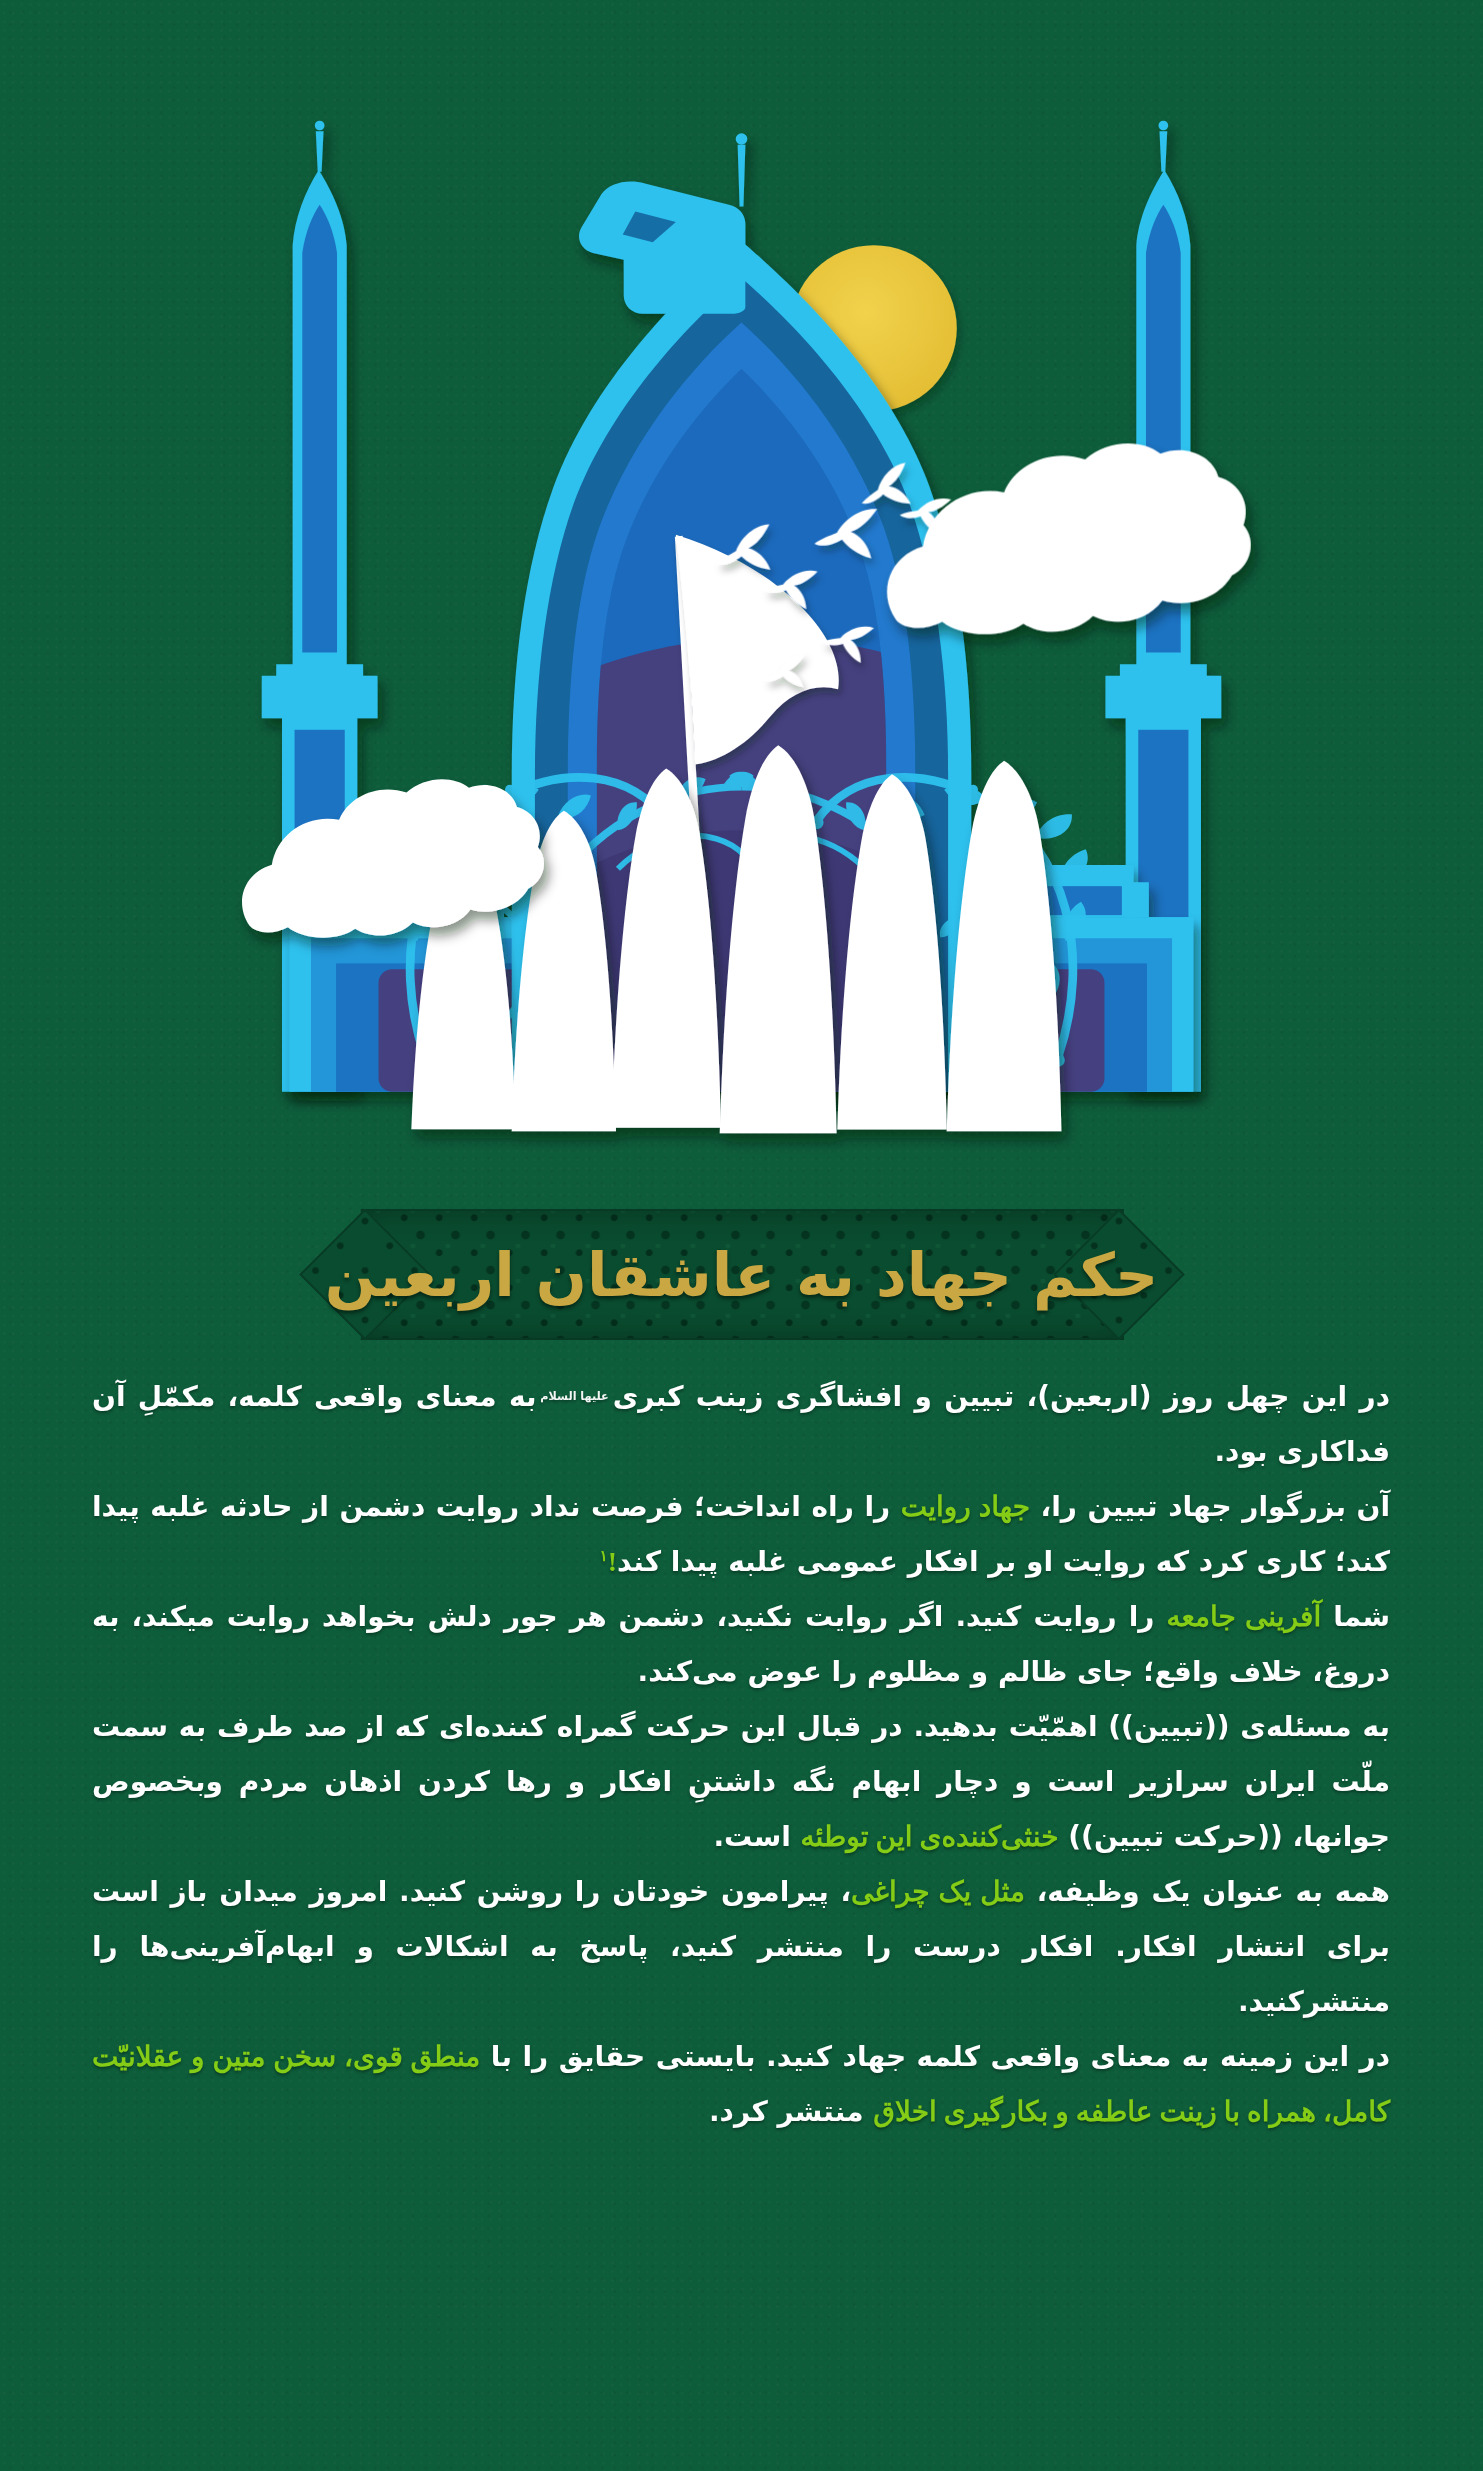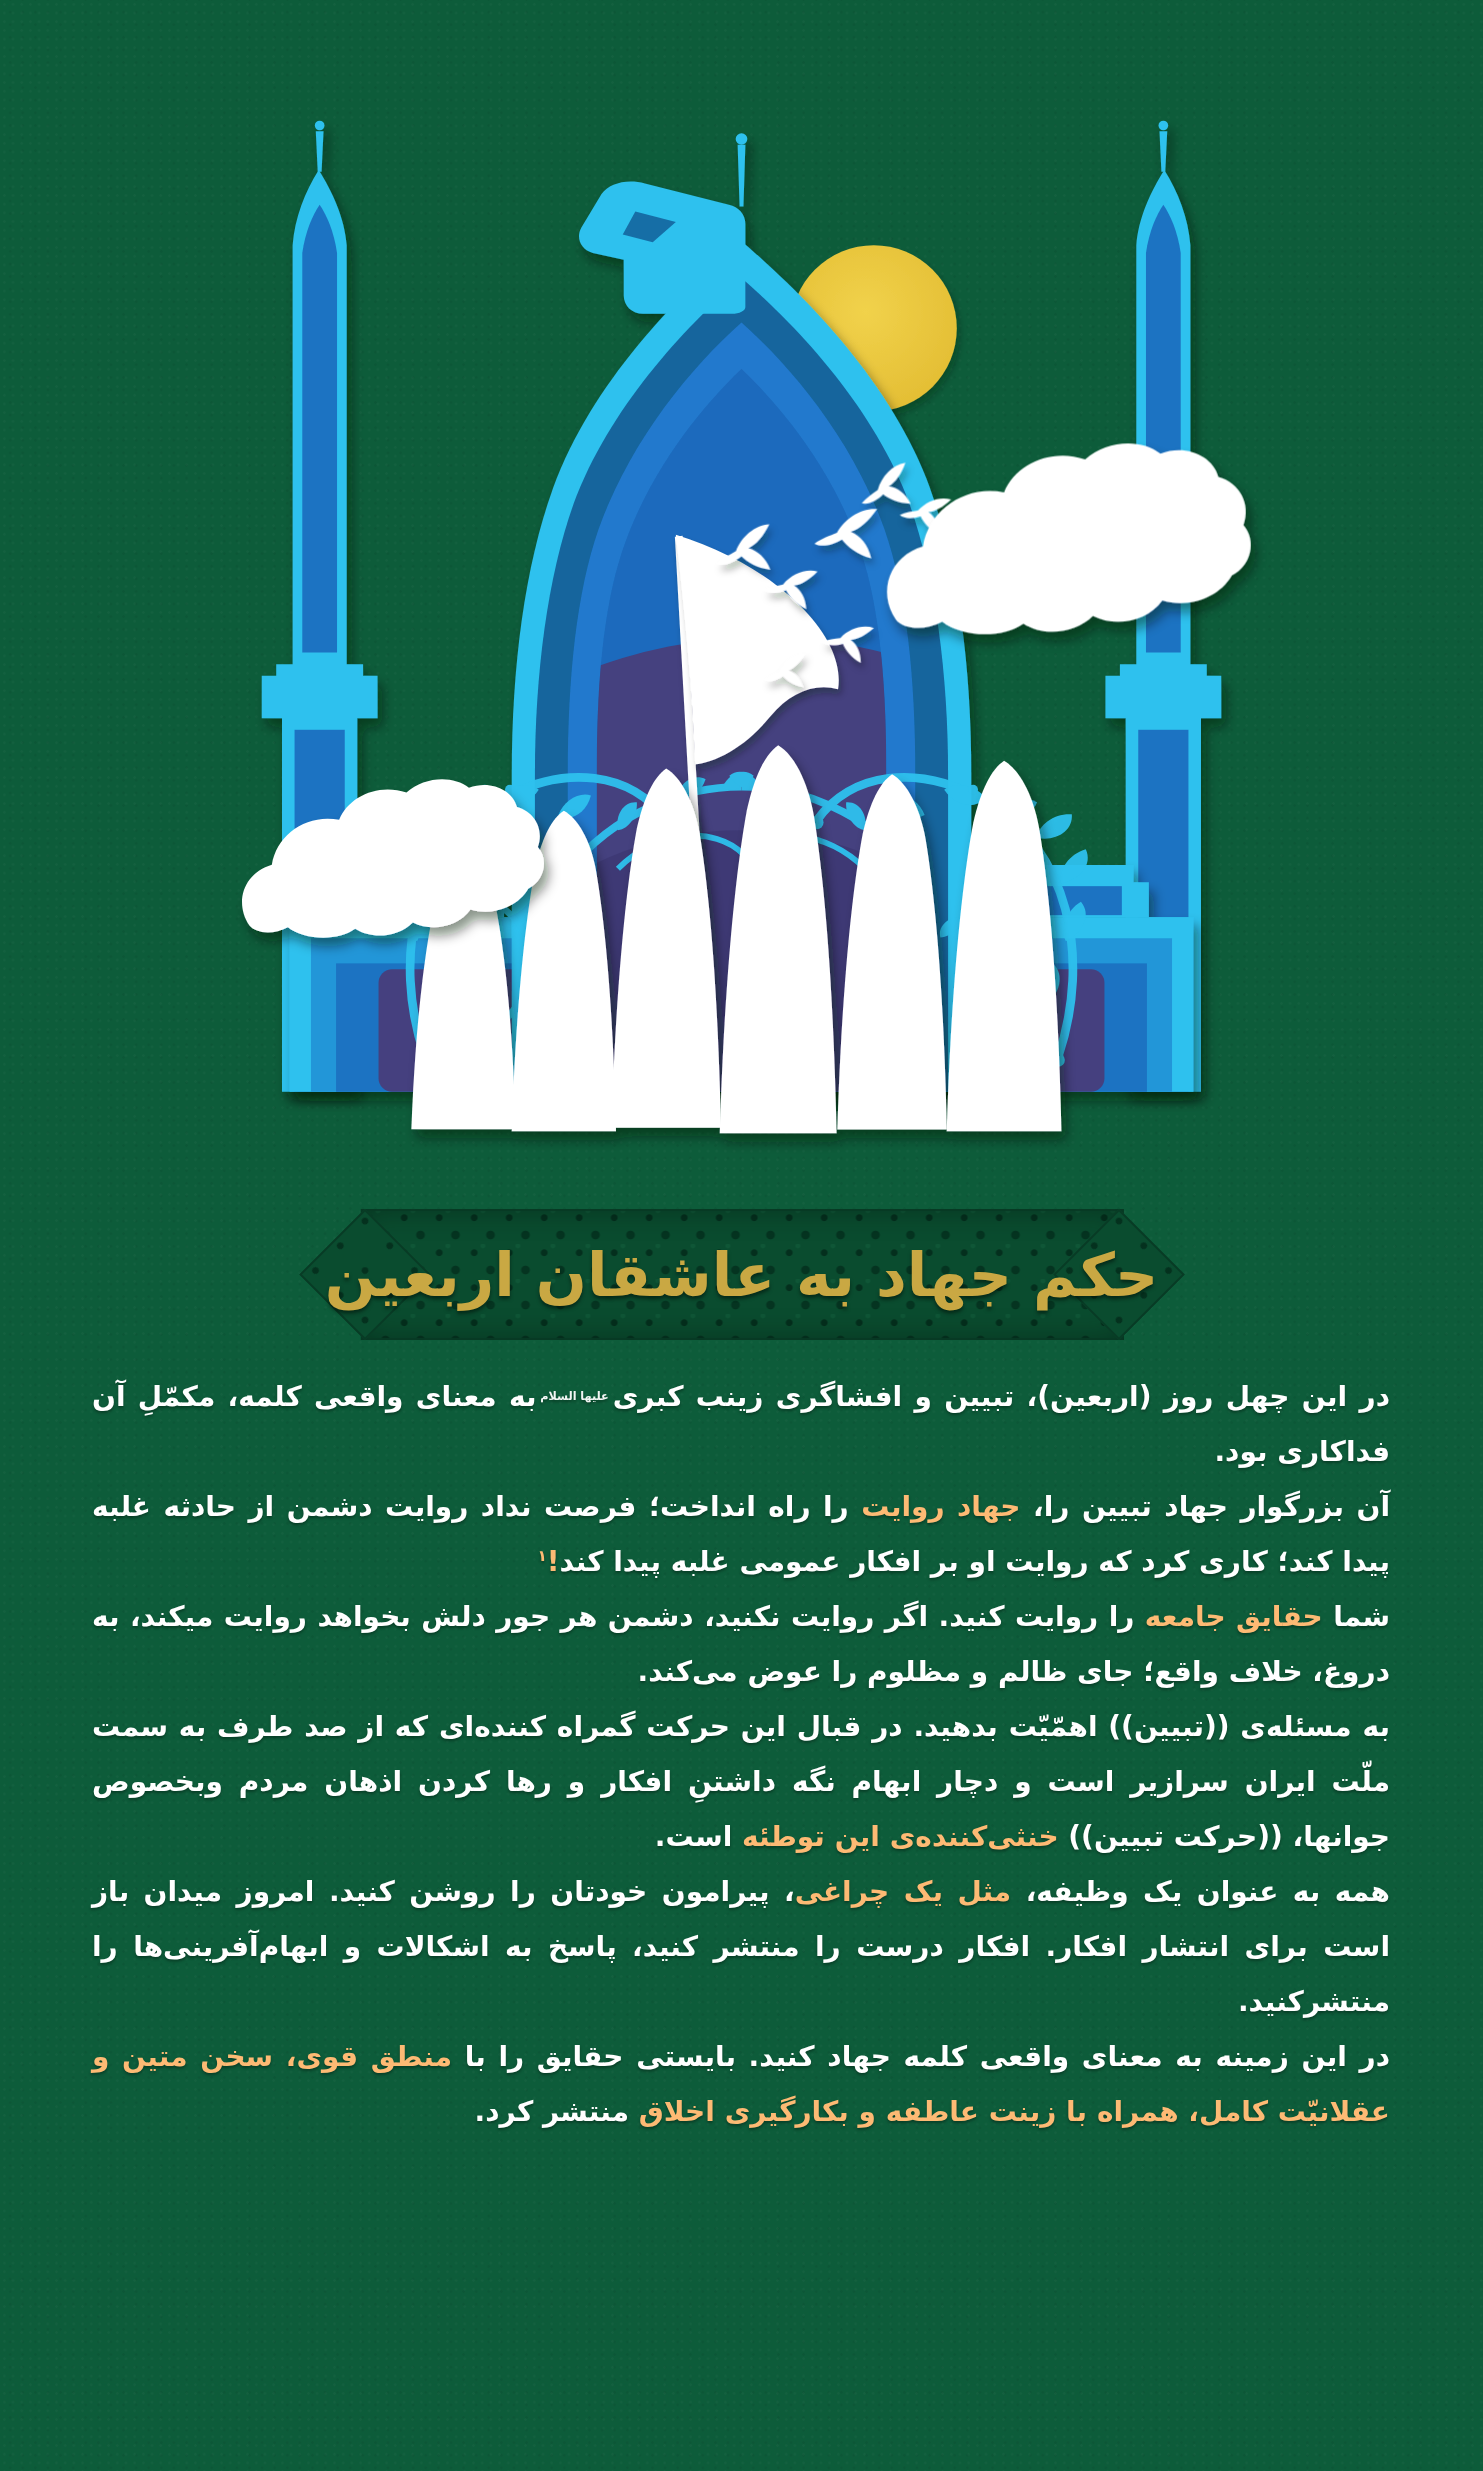--- a/index.html
+++ b/index.html
@@ -45,21 +45,21 @@
   }
   
   .body-text{
     position:absolute;top:1369px;right:93px;width:1298px;
     direction:rtl;text-align:justify;
     color:#ffffff;font-weight:bold;
     font-size:28px;line-height:55px;
     text-shadow:0 1.9px 2.9px rgba(0,18,10,0.4);
   }
   .body-text p{margin:0;padding:0;}
-  .gold{color:#fdba74;}
+  .gold{color:#84cc16;font-family:Liberation Serif, serif;}
   .sup{font-size:0.55em;vertical-align:0.65em;line-height:0;}
   .salam{font-size:0.4em;vertical-align:0.5em;display:inline-block;line-height:1;opacity:0.95;margin:0 3.9px;}
   
   .footnote{
     position:absolute;top:2310px;right:149px;width:1242px;
     direction:rtl;text-align:right;
     font-size:22px;font-weight:bold;line-height:33px;
     text-shadow:0 1.9px 1.9px rgba(0,18,10,0.4);
     color:#ffffff;
   }
@@ -202,21 +202,21 @@
     </g>
   </svg>
 
   <div class="title-band">
     <div class="title-text">حکم جهاد به عاشقان اربعین</div>
   </div>
 
   <div class="body-text">
       <p><span>در این چهل روز (اربعین)، تبیین و افشاگری زینب کبری</span><span class="salam">علیها السلام</span><span>به معنای واقعی کلمه، مکمّلِ آن فداکاری بود.</span></p>
       <p><span>آن بزرگوار جهاد تبیین را، </span><span class="gold">جهاد روایت</span><span> را راه انداخت؛ فرصت نداد روایت دشمن از حادثه غلبه پیدا کند؛ کاری کرد که روایت او بر افکار عمومی غلبه پیدا کند</span><span class="gold">!</span><span class="gold sup">۱</span></p>
-      <p><span>شما </span><span class="gold">حقایق جامعه</span><span> را روایت کنید. اگر روایت نکنید، دشمن هر جور دلش بخواهد روایت میکند، به دروغ، خلاف واقع؛ جای ظالم و مظلوم را عوض می‌کند.</span></p>
+      <p><span>شما </span><span class="gold">آفرینی جامعه</span><span> را روایت کنید. اگر روایت نکنید، دشمن هر جور دلش بخواهد روایت میکند، به دروغ، خلاف واقع؛ جای ظالم و مظلوم را عوض می‌کند.</span></p>
       <p><span>به مسئله‌ی ((تبیین)) اهمّیّت بدهید. در قبال این حرکت گمراه کننده‌ای که از صد طرف به سمت ملّت ایران سرازیر است و دچار ابهام نگه داشتنِ افکار و رها کردن اذهان مردم وبخصوص جوانها، ((حرکت تبیین)) </span><span class="gold">خنثی‌کننده‌ی این توطئه</span><span> است.</span></p>
       <p><span>همه به عنوان یک وظیفه، </span><span class="gold">مثل یک چراغی</span><span>، پیرامون خودتان را روشن کنید. امروز میدان باز است برای انتشار افکار. افکار درست را منتشر کنید، پاسخ به اشکالات و ابهام‌آفرینی‌ها را منتشرکنید.</span></p>
       <p><span>در این زمینه به معنای واقعی کلمه جهاد کنید. بایستی حقایق را با </span><span class="gold">منطق قوی، سخن متین و عقلانیّت کامل، همراه با زینت عاطفه و بکارگیری اخلاق</span><span> منتشر کرد.</span></p>
     </div>
 
 
 </div>
 
 
 </body></html>

